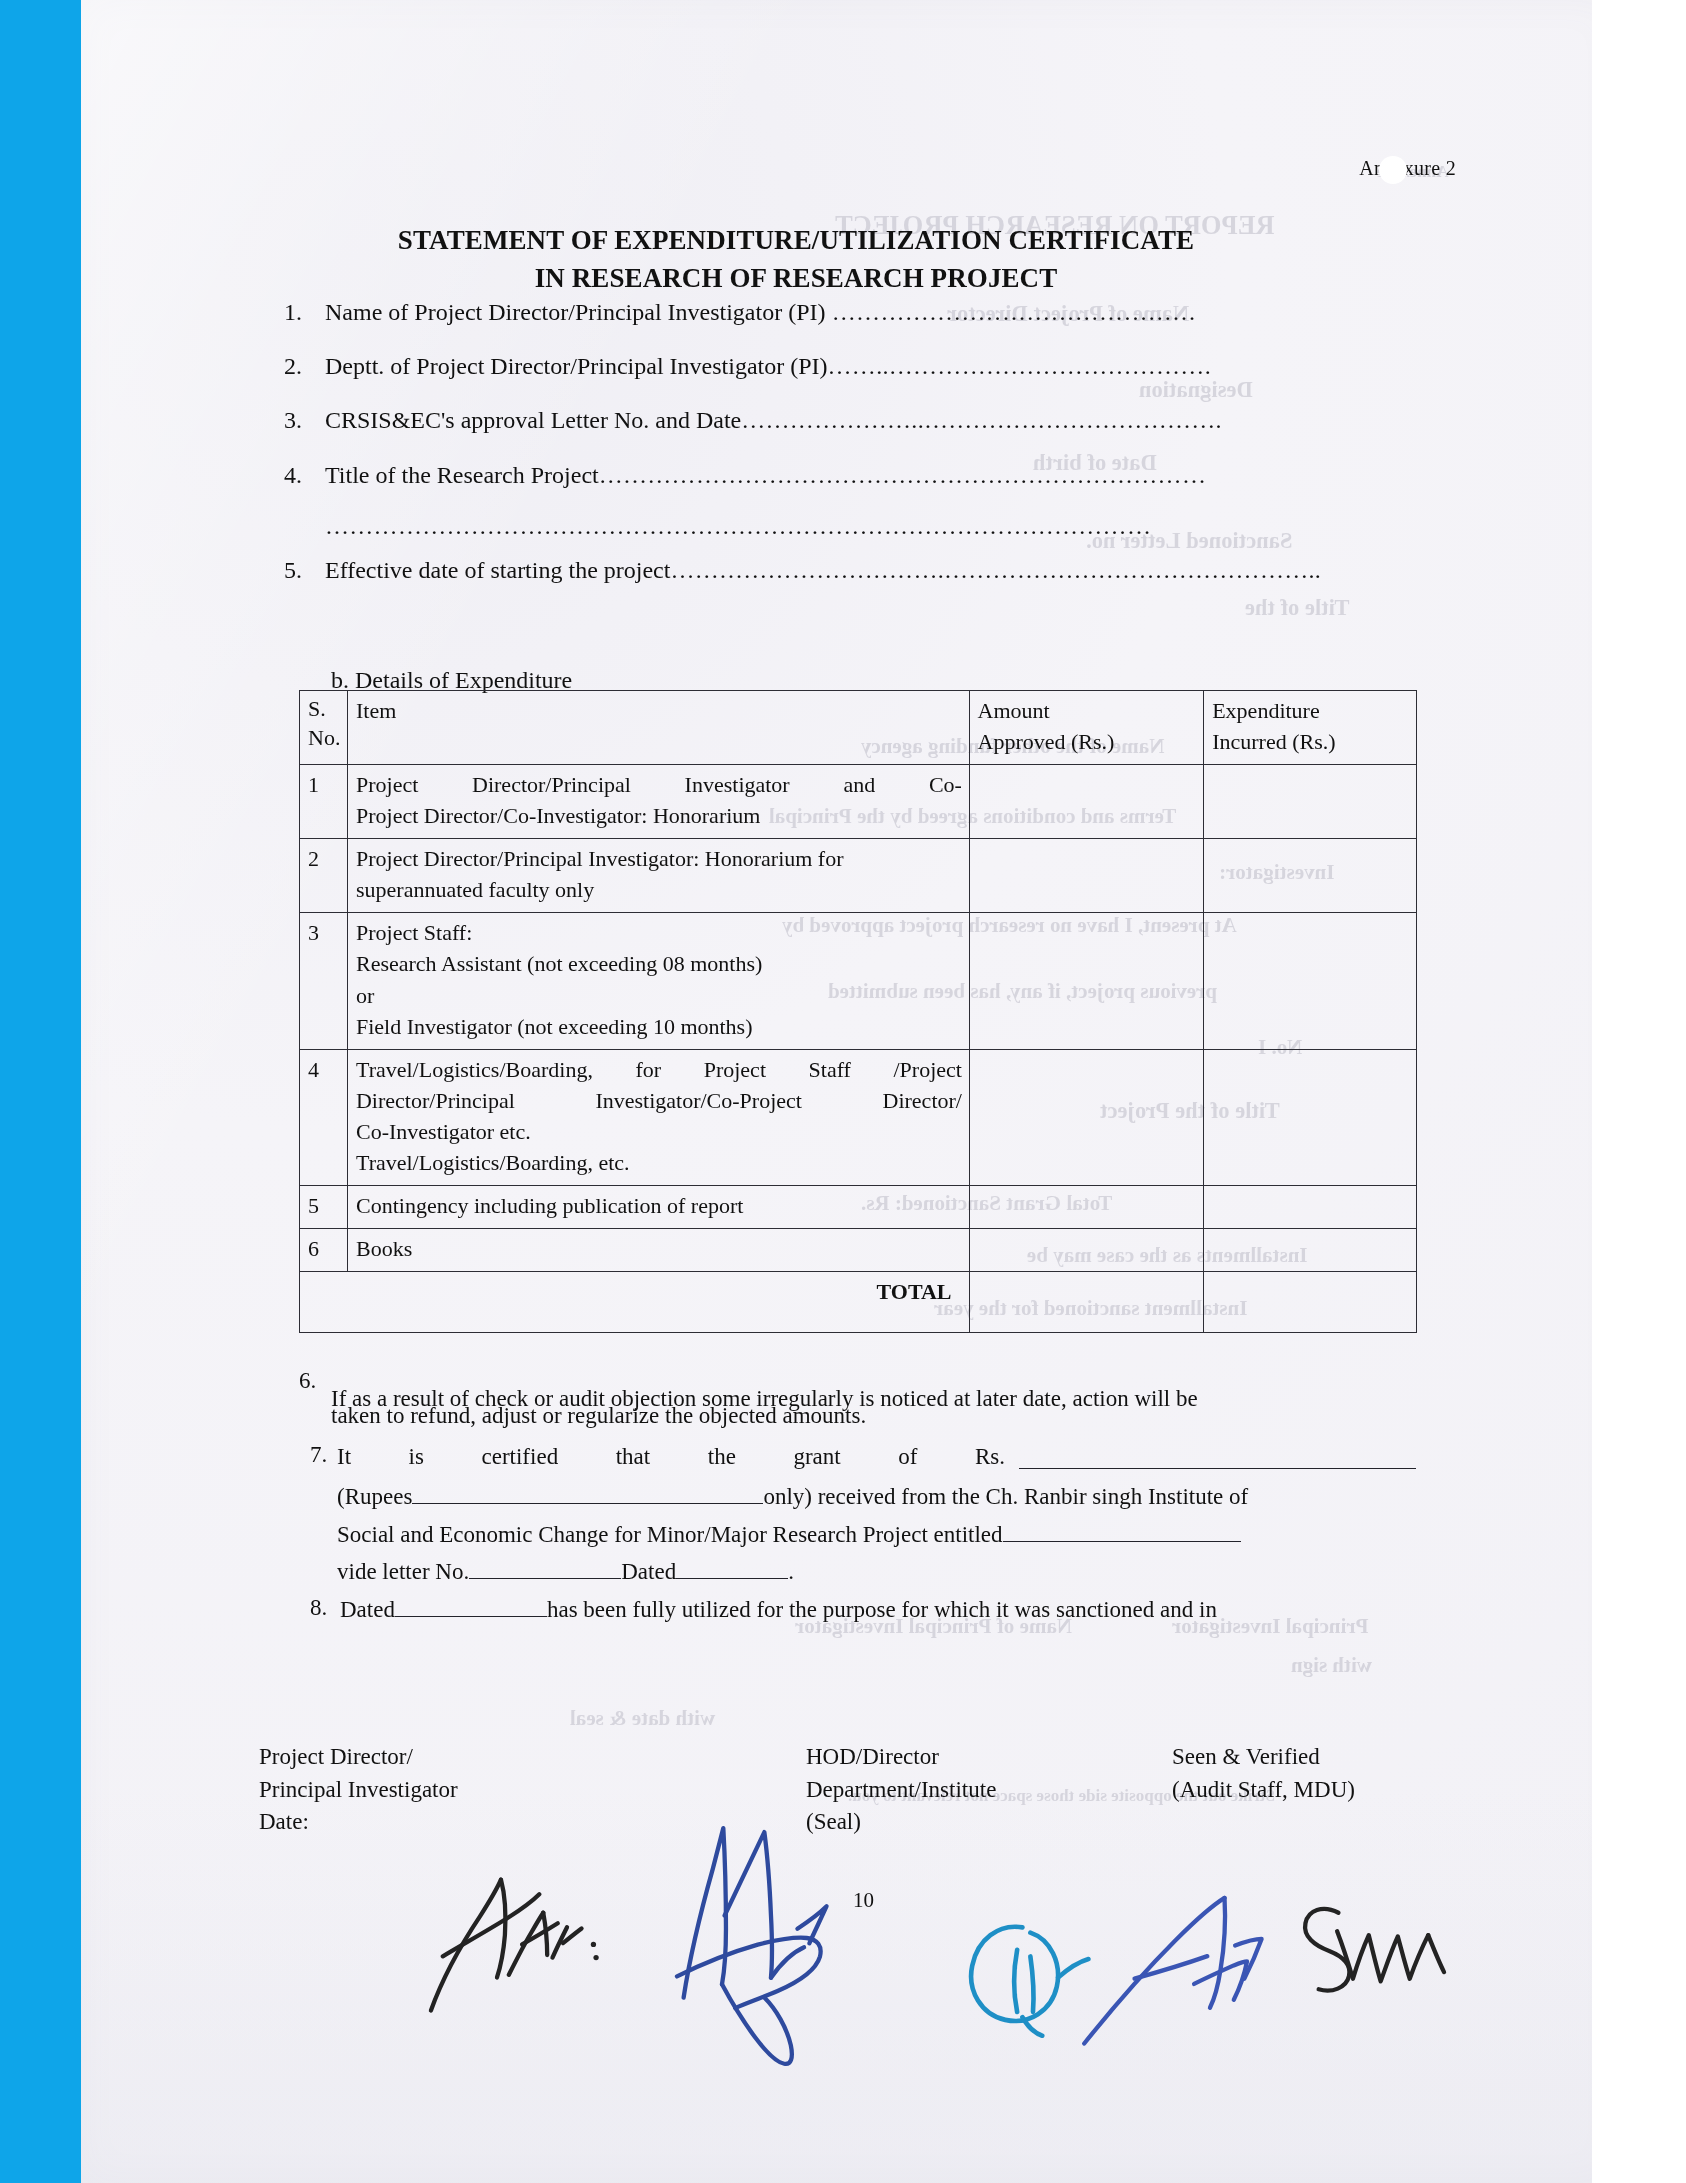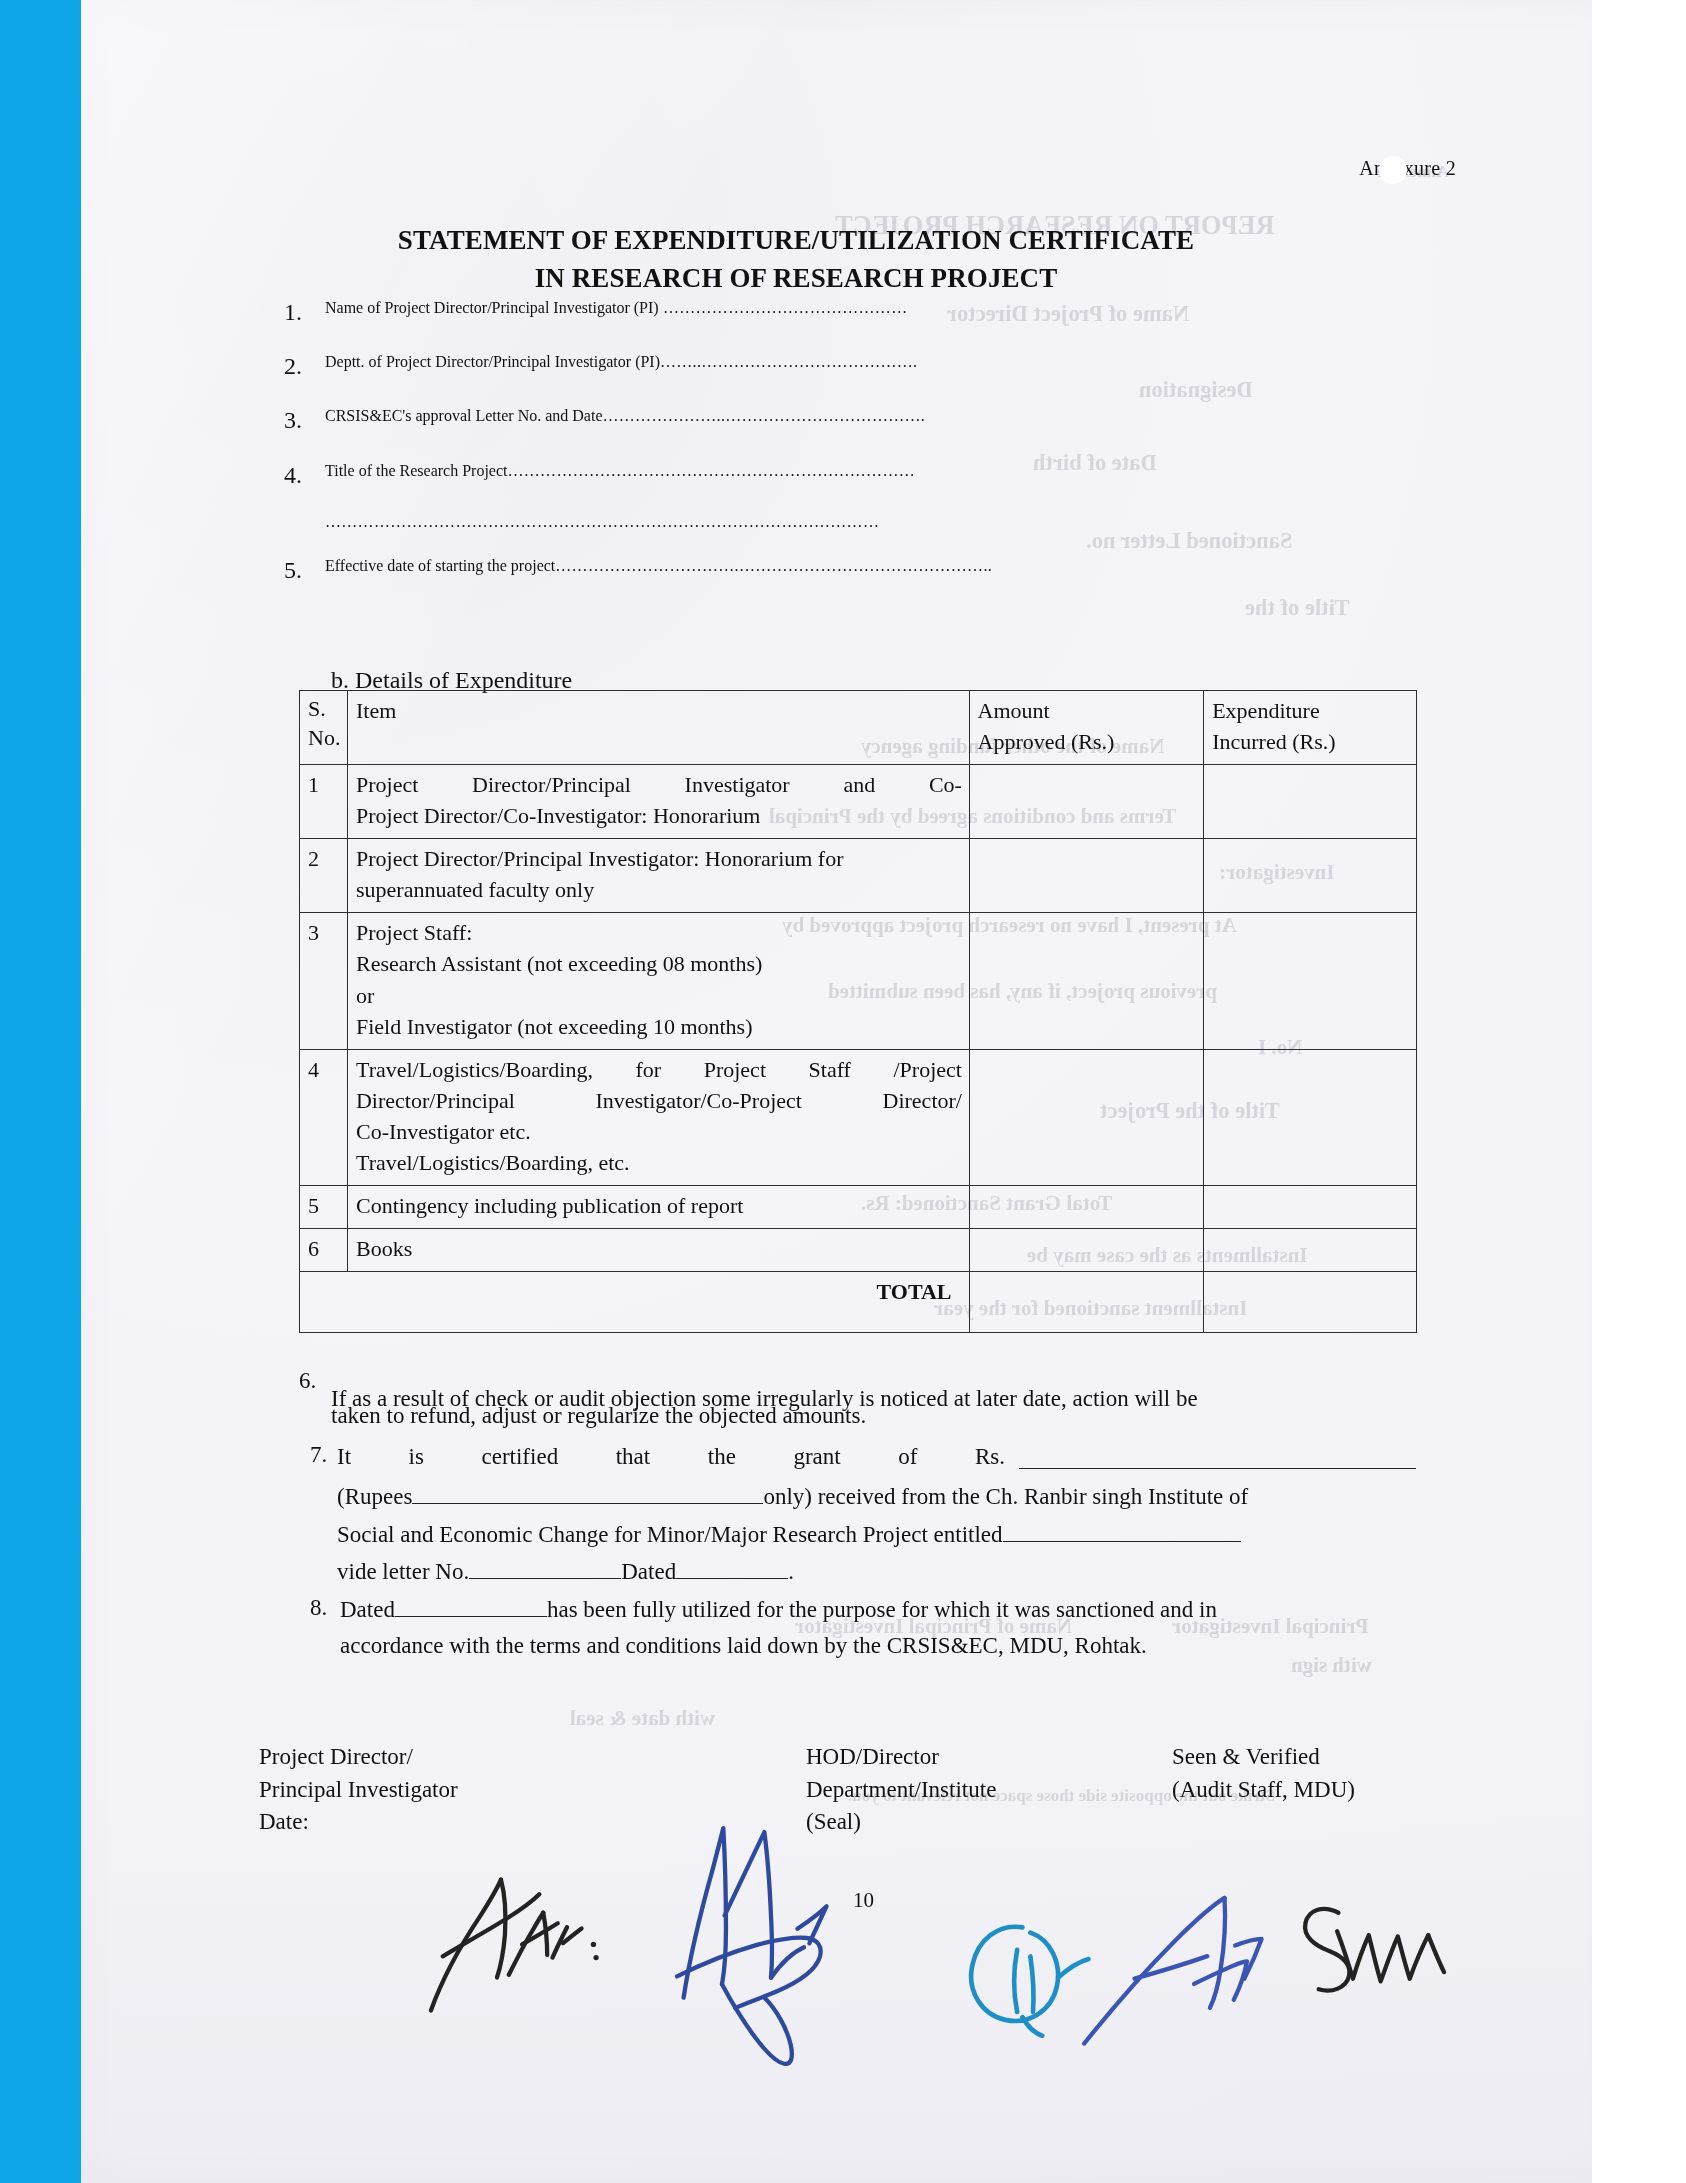--- a/index.html
+++ b/index.html
@@ -84,21 +84,21 @@
     text-align: center;
     font-weight: 700;
     font-size: 27px;
     letter-spacing: 0.1px;
   }
   .title.l1 { top: 225px; }
   .title.l2 { top: 263px; }
 
   .item {
     position: absolute;
-    font-size: 16px;
+    font-size: 24px;
     line-height: 1.15;
     white-space: nowrap;
   }
   .num {
     position: absolute;
     font-size: 24px;
   }
   .dots { letter-spacing: 0.3px; }
 
   .sub {
@@ -337,21 +337,20 @@
     </div>
 
     <div class="para" style="left:337px; top:1557px;">
       <span>vide letter No.</span><span class="blank" style="width:152px; height:20px;"></span><span>Dated</span><span class="blank" style="width:112px; height:20px;"></span><span>.</span>
     </div>
 
     <div class="pnum" style="left:310px; top:1595px;">8.</div>
     <div class="para" style="left:340px; top:1595px;">
       <span>Dated</span><span class="blank" style="width:152px; height:20px;"></span><span>has been fully utilized for the purpose for which it was sanctioned and in</span>
     </div>
-    <div class="para" style="left:340px; top:1631px;">accordance with the terms and conditions laid down by the CRSIS&amp;EC, MDU, Rohtak.</div>
 
     <div class="sig-col" style="left:259px; top:1741px;">
       <div>Project Director/</div>
       <div>Principal Investigator</div>
       <div>Date:</div>
     </div>
 
     <div class="sig-col" style="left:806px; top:1741px;">
       <div>HOD/Director</div>
       <div>Department/Institute</div>

